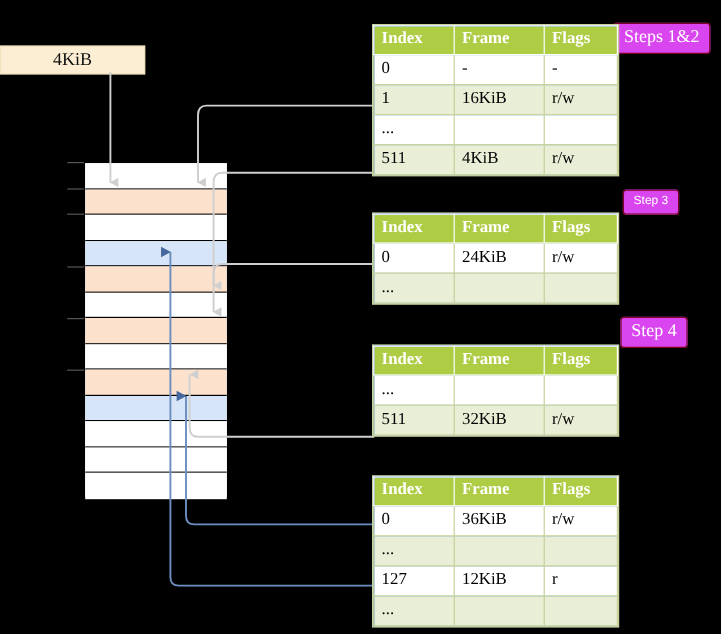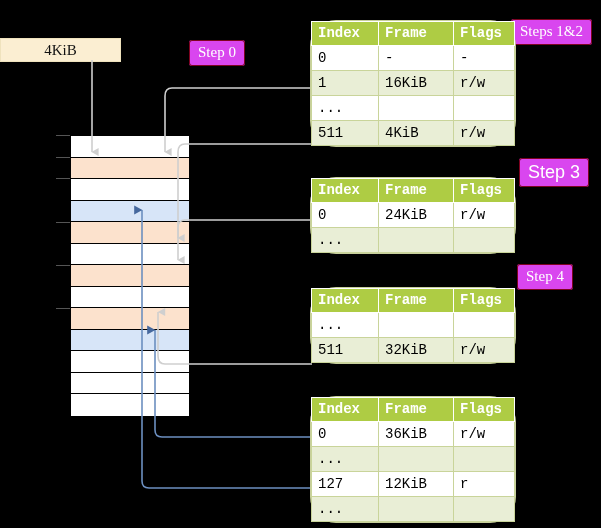--- a/index.html
+++ b/index.html
@@ -25,21 +25,21 @@
     font-size: 15px;
     line-height: 1;
     padding: 5px 9px 6px 9px;
     border-radius: 3px;
     white-space: nowrap;
     text-align: center;
     box-shadow: 0 0 0 1px #7d0220 inset;
   }
   .step-badge.sans {
     font-family: "Liberation Sans", sans-serif;
-    font-size: 18px;
+    font-size: 10px;
   }
 
   
   #kib-box {
     position: absolute;
     left: 0px;
     top: 38px;
     width: 119px;
     height: 22px;
     background: #fbeed2;
@@ -89,25 +89,24 @@
     left: 0; top: 0;
     width: 601px; height: 528px;
     pointer-events: none;
   }
 
   
   .ptable {
     position: absolute;
     border-collapse: collapse;
     background: #3b82f6;
-    font-family: Liberation Mono, monospace;
+    font-family: Liberation Serif, serif;
     font-size: 14px;
     color: #000000;
     box-shadow: 0 0 0 1px #c7cf9b;
-    border-radius: 25px;
   }
   .ptable th {
     background: #aecc44;
     color: #ffffff;
     font-weight: bold;
     text-align: left;
     padding: 3px 6px 4px 6px;
     border: 1px solid #ffffff;
     font-size: 14px;
   }
@@ -125,23 +124,20 @@
 </style>
 </head>
 <body>
 
 <div id="stage">
 
   <div id="kib-box">
     <span>4KiB</span>
   </div>
 
-  <div class="step-badge" style="left:189px; top:40px;">
-    <span>Step 0</span>
-  </div>
 
   <div class="step-badge" style="left:511px; top:19px;">
     <span>Steps 1&amp;2</span>
   </div>
 
   <div class="step-badge sans" style="left:519px; top:158px;">
     <span>Step 3</span>
   </div>
 
   <div class="step-badge" style="left:517px; top:264px;">

